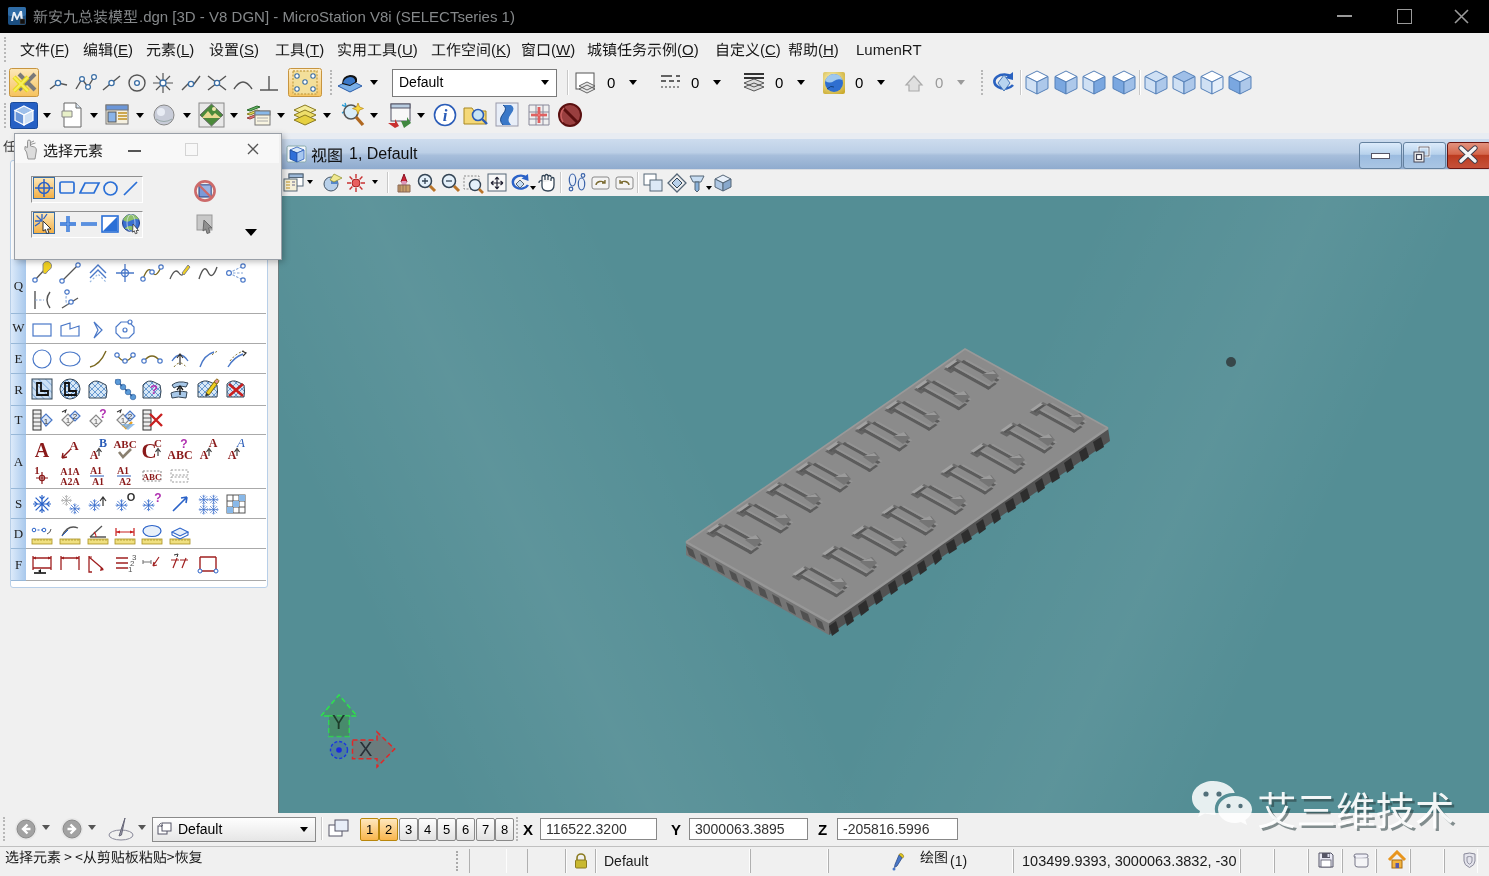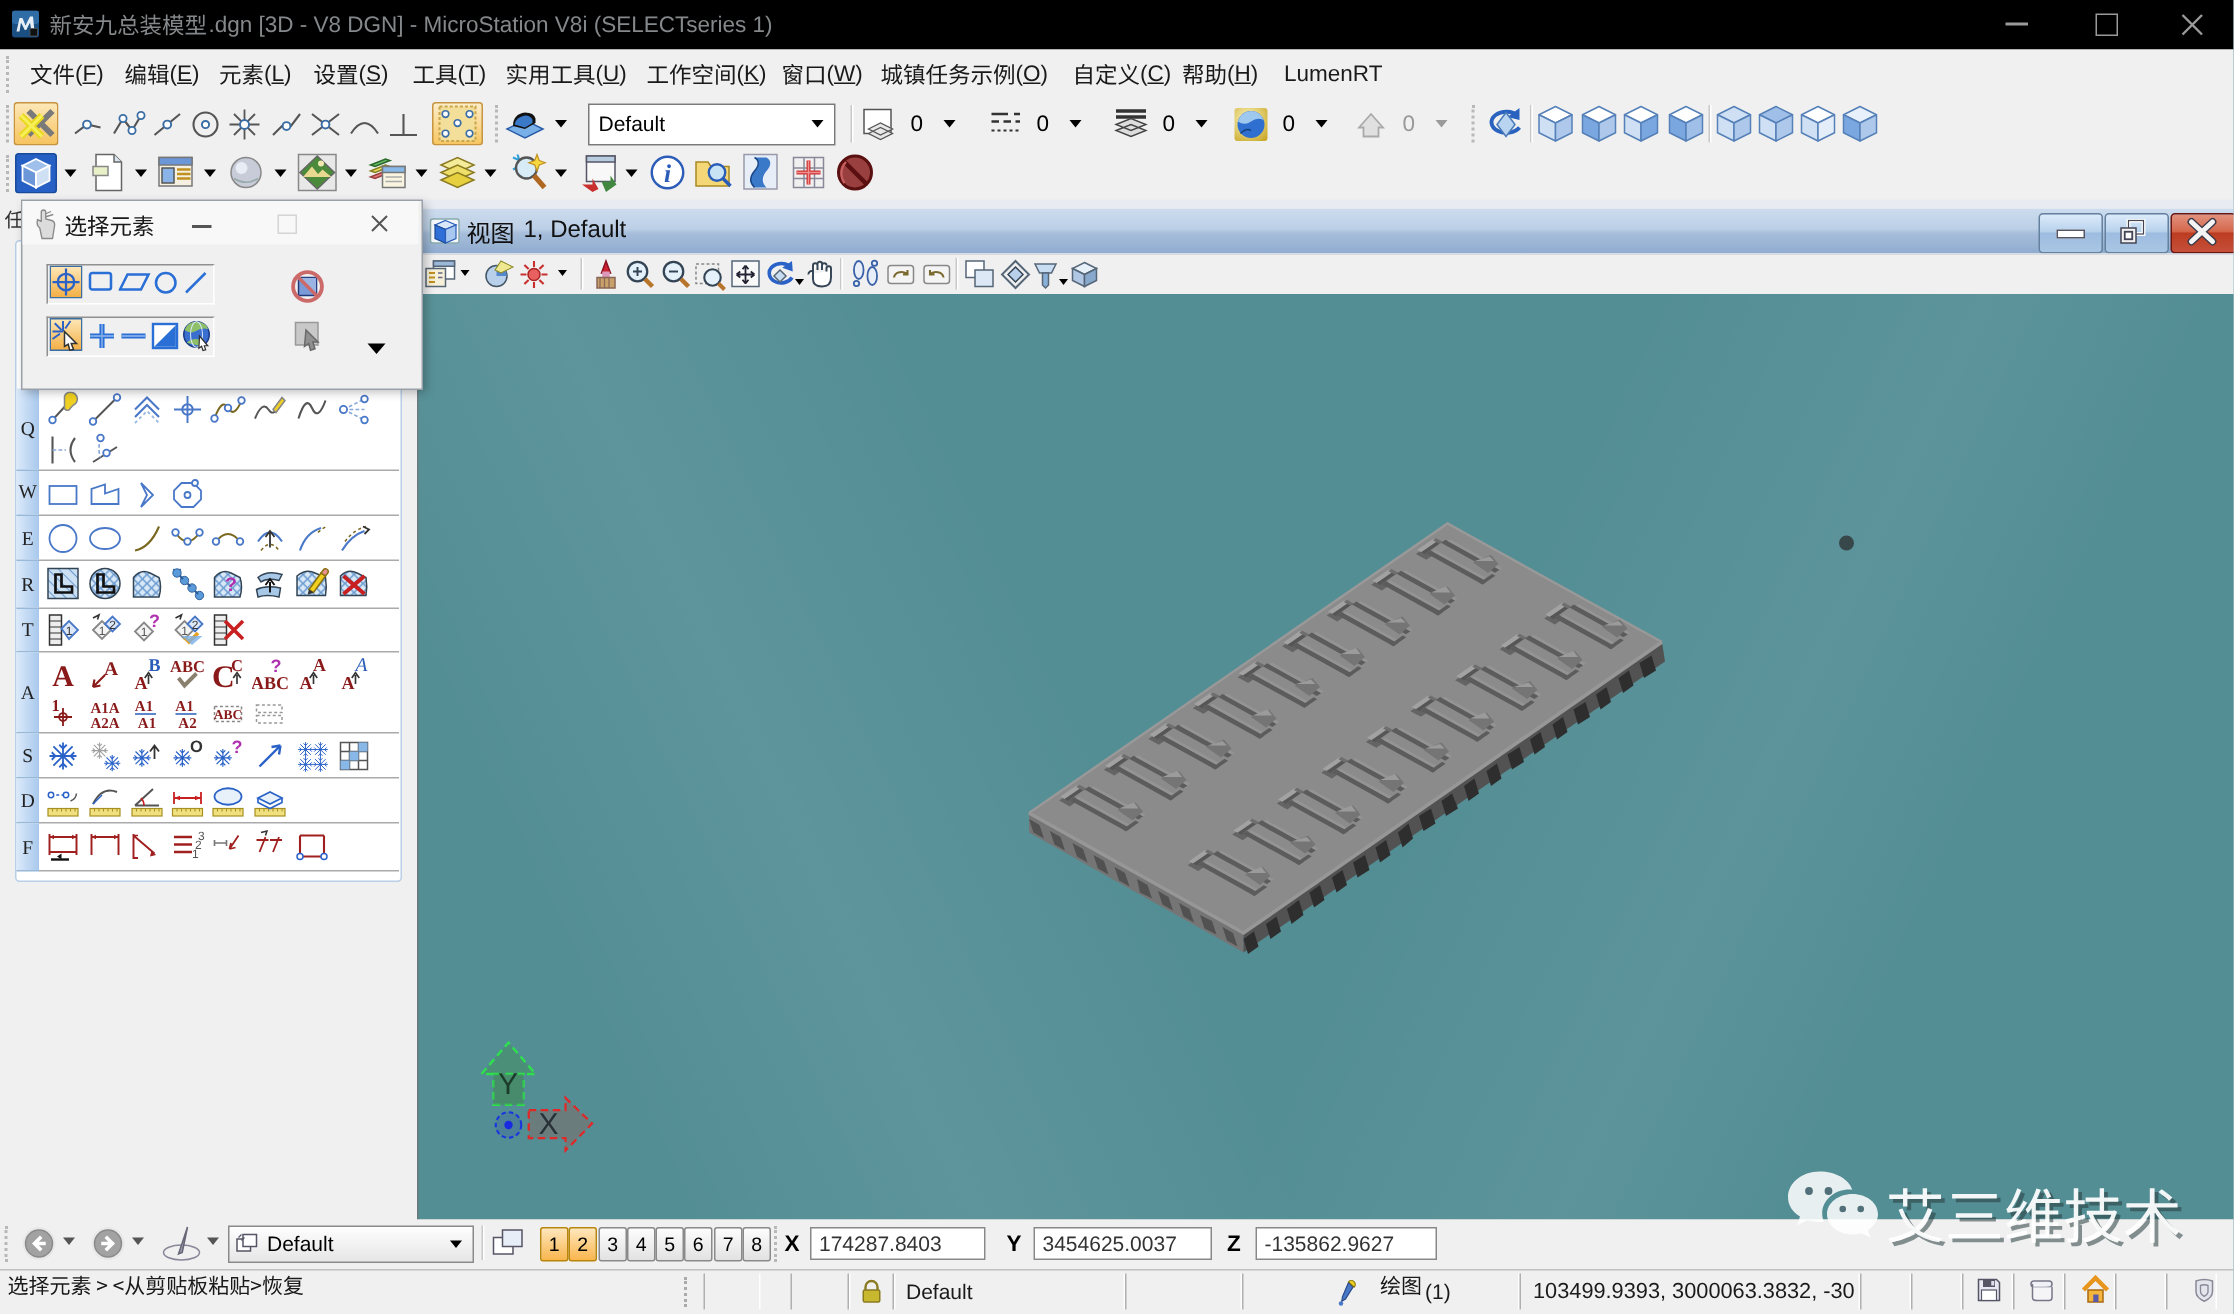--- a/index.html
+++ b/index.html
@@ -1255,25 +1255,25 @@
 <div class="tbtn on" style="left:360px">1</div>
 <div class="tbtn on" style="left:379px">2</div>
 <div class="tbtn" style="left:399px">3</div>
 <div class="tbtn" style="left:418px">4</div>
 <div class="tbtn" style="left:437px">5</div>
 <div class="tbtn" style="left:456px">6</div>
 <div class="tbtn" style="left:476px">7</div>
 <div class="tbtn" style="left:495px">8</div>
 <div class="grip" style="left:516px;top:817px;height:24px"></div>
 <div class="abs" style="left:523px;top:813px;height:33px;line-height:34px;font-weight:bold;font-size:15px;color:#000">X</div>
-<div class="fld" style="left:540px;top:818px;width:110px">174287.8403</div>
+<div class="fld" style="left:540px;top:818px;width:110px">116522.3200</div>
 <div class="abs" style="left:671px;top:813px;height:33px;line-height:34px;font-weight:bold;font-size:15px;color:#000">Y</div>
-<div class="fld" style="left:689px;top:818px;width:112px">3454625.0037</div>
+<div class="fld" style="left:689px;top:818px;width:112px">3000063.3895</div>
 <div class="abs" style="left:818px;top:813px;height:33px;line-height:34px;font-weight:bold;font-size:15px;color:#000">Z</div>
-<div class="fld" style="left:837px;top:818px;width:114px">-135862.9627</div>
+<div class="fld" style="left:837px;top:818px;width:114px">-205816.5996</div>
 <div class="abs" style="left:0;top:846px;width:1489px;height:30px;background:#f0f0f0;border-top:1px solid #c0c0c0"></div>
 <div class="abs" style="left:5px;top:847.7px;line-height:0"><svg width="198" height="19" viewBox="0 -14.28 198 19" style="overflow:visible">
       <path d="M4.5 -6.9H13.3V-5.9H4.5ZM6.1 -9.8H12.7V-8.9H6.1ZM8.4 -11.7H9.5V-6.4H8.4ZM6.2 -11.3 7.3 -11.1Q7.0 -10.1 6.5 -9.1Q6.0 -8.1 5.5 -7.5Q5.4 -7.6 5.2 -7.7Q5.0 -7.8 4.9 -7.9Q4.7 -8.0 4.6 -8.0Q5.1 -8.7 5.6 -9.5Q6.0 -10.4 6.2 -11.3ZM9.5 -6.4H10.5V-2.7Q10.5 -2.4 10.6 -2.4Q10.7 -2.3 10.9 -2.3Q11.0 -2.3 11.1 -2.3Q11.3 -2.3 11.5 -2.3Q11.7 -2.3 11.8 -2.3Q12.0 -2.3 12.1 -2.3Q12.2 -2.3 12.3 -2.4Q12.4 -2.5 12.4 -2.9Q12.5 -3.2 12.5 -3.9Q12.6 -3.9 12.8 -3.8Q12.9 -3.7 13.1 -3.6Q13.3 -3.6 13.4 -3.5Q13.4 -2.6 13.3 -2.2Q13.1 -1.7 12.9 -1.5Q12.6 -1.3 12.2 -1.3Q12.1 -1.3 11.9 -1.3Q11.7 -1.3 11.5 -1.3Q11.3 -1.3 11.1 -1.3Q10.9 -1.3 10.8 -1.3Q10.3 -1.3 10.0 -1.4Q9.7 -1.5 9.6 -1.8Q9.5 -2.1 9.5 -2.7ZM7.1 -6.4H8.1Q8.0 -5.4 7.8 -4.6Q7.6 -3.9 7.3 -3.2Q6.9 -2.6 6.3 -2.1Q5.7 -1.5 4.7 -1.2Q4.7 -1.3 4.6 -1.5Q4.5 -1.6 4.3 -1.8Q4.2 -1.9 4.1 -2.0Q5.0 -2.3 5.5 -2.7Q6.0 -3.2 6.4 -3.7Q6.7 -4.3 6.8 -4.9Q7.0 -5.6 7.1 -6.4ZM0.9 -10.7 1.7 -11.3Q2.1 -11.0 2.5 -10.6Q2.9 -10.2 3.3 -9.8Q3.7 -9.4 3.9 -9.0L3.0 -8.4Q2.8 -8.7 2.5 -9.1Q2.1 -9.5 1.7 -10.0Q1.3 -10.4 0.9 -10.7ZM3.5 -6.4V-1.0H2.5V-5.4H0.8V-6.4ZM3.4 -1.4Q3.8 -1.4 4.1 -1.2Q4.4 -1.0 4.9 -0.6Q5.5 -0.3 6.4 -0.1Q7.3 -0.0 8.4 -0.0Q9.2 -0.0 10.1 -0.1Q11.1 -0.1 11.9 -0.2Q12.8 -0.2 13.5 -0.3Q13.5 -0.2 13.4 0.0Q13.3 0.3 13.3 0.5Q13.2 0.7 13.2 0.8Q12.8 0.8 12.2 0.9Q11.6 0.9 10.9 0.9Q10.2 0.9 9.6 0.9Q8.9 1.0 8.4 1.0Q7.2 1.0 6.3 0.8Q5.4 0.7 4.7 0.3Q4.3 0.0 4.0 -0.2Q3.6 -0.5 3.4 -0.5Q3.1 -0.5 2.8 -0.3Q2.5 -0.0 2.1 0.3Q1.7 0.7 1.3 1.1L0.6 0.2Q1.1 -0.2 1.6 -0.6Q2.1 -1.0 2.6 -1.2Q3.0 -1.4 3.4 -1.4Z M14.5 -4.4Q15.3 -4.6 16.5 -5.0Q17.7 -5.4 19.0 -5.8L19.1 -4.8Q18.0 -4.4 16.8 -4.1Q15.7 -3.7 14.8 -3.4ZM14.6 -8.9H19.2V-8.0H14.6ZM16.5 -11.7H17.5V-0.2Q17.5 0.3 17.4 0.5Q17.3 0.7 17.0 0.9Q16.8 1.0 16.3 1.0Q15.9 1.1 15.2 1.1Q15.2 0.9 15.1 0.6Q15.0 0.3 14.9 0.1Q15.4 0.1 15.7 0.1Q16.1 0.1 16.2 0.1Q16.5 0.1 16.5 -0.2ZM19.5 -11.0H25.9V-10.1H19.5ZM25.7 -11.0H25.9L26.1 -11.1L26.7 -10.7Q26.2 -9.7 25.4 -8.8Q24.7 -8.0 23.7 -7.3Q22.7 -6.6 21.7 -6.1Q20.6 -5.6 19.5 -5.3Q19.4 -5.5 19.3 -5.8Q19.1 -6.0 18.9 -6.2Q20.0 -6.4 21.0 -6.9Q22.0 -7.3 22.9 -7.9Q23.9 -8.5 24.6 -9.2Q25.3 -10.0 25.7 -10.8ZM21.1 -10.6Q21.7 -9.5 22.7 -8.6Q23.7 -7.7 24.9 -7.1Q26.2 -6.5 27.6 -6.2Q27.5 -6.1 27.4 -5.9Q27.3 -5.8 27.2 -5.6Q27.1 -5.4 27.0 -5.3Q25.5 -5.7 24.2 -6.4Q23.0 -7.1 22.0 -8.1Q21.0 -9.0 20.3 -10.3ZM19.8 -4.5H26.4V-3.6H19.8ZM19.1 -2.1H27.4V-1.2H19.1ZM22.7 -5.8H23.7V1.1H22.7Z M36.2 -6.1H37.2V-0.7Q37.2 -0.3 37.4 -0.2Q37.5 -0.1 37.9 -0.1Q38.0 -0.1 38.2 -0.1Q38.5 -0.1 38.8 -0.1Q39.1 -0.1 39.3 -0.1Q39.6 -0.1 39.7 -0.1Q40.0 -0.1 40.1 -0.3Q40.3 -0.5 40.3 -1.0Q40.4 -1.6 40.4 -2.7Q40.6 -2.6 40.7 -2.5Q40.9 -2.4 41.1 -2.3Q41.3 -2.2 41.4 -2.2Q41.4 -1.0 41.2 -0.3Q41.1 0.3 40.7 0.6Q40.4 0.9 39.8 0.9Q39.7 0.9 39.4 0.9Q39.1 0.9 38.8 0.9Q38.4 0.9 38.1 0.9Q37.9 0.9 37.8 0.9Q37.1 0.9 36.8 0.7Q36.4 0.6 36.3 0.2Q36.2 -0.1 36.2 -0.7ZM28.8 -6.7H41.2V-5.7H28.8ZM30.1 -10.7H40.0V-9.7H30.1ZM32.4 -6.0H33.5Q33.4 -4.8 33.2 -3.7Q33.0 -2.7 32.6 -1.8Q32.2 -0.9 31.4 -0.1Q30.6 0.6 29.3 1.1Q29.2 0.9 29.0 0.7Q28.9 0.4 28.7 0.3Q29.8 -0.2 30.5 -0.8Q31.2 -1.5 31.6 -2.3Q32.0 -3.1 32.2 -4.0Q32.3 -4.9 32.4 -6.0Z M51.4 -3.9 52.2 -4.4Q52.7 -4.1 53.2 -3.7Q53.7 -3.3 54.2 -3.0Q54.7 -2.6 55.0 -2.2L54.1 -1.7Q53.9 -2.0 53.4 -2.4Q52.9 -2.8 52.4 -3.2Q51.9 -3.6 51.4 -3.9ZM50.9 -1.2 51.7 -1.8Q52.3 -1.5 52.9 -1.2Q53.6 -0.8 54.2 -0.4Q54.8 -0.1 55.1 0.3L54.3 0.9Q54.0 0.6 53.4 0.2Q52.8 -0.2 52.2 -0.5Q51.5 -0.9 50.9 -1.2ZM46.1 -1.8 47.1 -1.4Q46.6 -1.0 46.0 -0.5Q45.4 -0.1 44.7 0.3Q44.1 0.7 43.5 0.9Q43.4 0.8 43.2 0.7Q43.1 0.6 42.9 0.4Q42.8 0.3 42.6 0.2Q43.6 -0.2 44.5 -0.7Q45.5 -1.2 46.1 -1.8ZM48.5 -11.8H49.5V-6.8H48.5ZM43.5 -10.7H54.6V-9.9H43.5ZM44.2 -9.0H53.8V-8.2H44.2ZM42.8 -7.3H55.3V-6.5H42.8ZM43.6 -1.9Q43.6 -2.0 43.6 -2.2Q43.5 -2.3 43.5 -2.5Q43.4 -2.7 43.4 -2.8Q43.7 -2.9 44.2 -3.0Q44.7 -3.1 45.3 -3.3Q45.6 -3.4 46.1 -3.6Q46.6 -3.8 47.3 -4.0Q47.9 -4.3 48.7 -4.6Q49.4 -5.0 50.2 -5.3Q50.9 -5.7 51.6 -6.1L52.4 -5.4Q50.4 -4.4 48.4 -3.6Q46.3 -2.8 44.3 -2.3V-2.3Q44.3 -2.3 44.2 -2.2Q44.1 -2.2 44.0 -2.1Q43.8 -2.1 43.7 -2.0Q43.6 -1.9 43.6 -1.9ZM43.6 -1.9 43.6 -2.5 44.3 -2.9 53.3 -3.3Q53.3 -3.1 53.4 -2.9Q53.4 -2.7 53.5 -2.6Q51.3 -2.5 49.8 -2.4Q48.3 -2.3 47.2 -2.2Q46.2 -2.2 45.5 -2.1Q44.9 -2.1 44.5 -2.0Q44.1 -2.0 43.9 -2.0Q43.8 -1.9 43.6 -1.9ZM44.7 -4.1Q44.7 -4.2 44.6 -4.4Q44.6 -4.5 44.5 -4.7Q44.5 -4.9 44.4 -5.0Q44.6 -5.0 44.9 -5.1Q45.1 -5.2 45.4 -5.3Q45.6 -5.4 46.1 -5.6Q46.5 -5.8 47.1 -6.1Q47.7 -6.4 48.2 -6.8L48.9 -6.2Q48.1 -5.7 47.2 -5.3Q46.2 -4.9 45.3 -4.6V-4.5Q45.3 -4.5 45.2 -4.5Q45.1 -4.5 45.0 -4.4Q44.9 -4.3 44.8 -4.3Q44.7 -4.2 44.7 -4.1ZM44.7 -4.1 44.7 -4.7 45.2 -5.0 50.3 -5.2Q50.2 -5.1 50.2 -4.9Q50.1 -4.7 50.1 -4.5Q48.7 -4.5 47.8 -4.4Q46.9 -4.4 46.3 -4.3Q45.7 -4.3 45.4 -4.2Q45.1 -4.2 45.0 -4.2Q44.8 -4.2 44.7 -4.1ZM48.7 -2.8H49.7V-0.1Q49.7 0.3 49.6 0.6Q49.5 0.8 49.1 0.9Q48.8 1.0 48.3 1.1Q47.8 1.1 47.0 1.1Q46.9 0.8 46.8 0.6Q46.7 0.3 46.6 0.1Q47.0 0.1 47.4 0.1Q47.8 0.1 48.0 0.1Q48.3 0.1 48.4 0.1Q48.6 0.1 48.7 0.1Q48.7 0.0 48.7 -0.1Z M59.7 -2.0V-3.2L63.0 -4.4L65.1 -5.2V-5.2L63.0 -6.0L59.7 -7.2V-8.3L66.4 -5.7V-4.7Z M77.3 -2.0 70.6 -4.7V-5.7L77.3 -8.3V-7.2L74.0 -6.0L71.9 -5.2V-5.2L74.0 -4.4L77.3 -3.2Z M81.5 -6.4 82.2 -7.1Q82.7 -6.5 83.3 -5.7Q83.8 -5.0 84.3 -4.3Q84.7 -3.6 85.0 -3.0L84.2 -2.3Q83.9 -2.9 83.5 -3.6Q83.0 -4.3 82.5 -5.0Q82.0 -5.8 81.5 -6.4ZM87.5 -7.1Q87.6 -6.2 87.9 -5.2Q88.2 -4.2 88.7 -3.2Q89.1 -2.3 89.8 -1.4Q90.4 -0.6 91.2 0.0Q91.1 0.1 91.0 0.3Q90.8 0.4 90.7 0.6Q90.6 0.8 90.5 1.0Q89.6 0.3 89.0 -0.6Q88.3 -1.5 87.9 -2.6Q87.4 -3.6 87.1 -4.6Q86.8 -5.6 86.6 -6.6ZM81.5 -11.5 82.6 -11.4Q82.5 -8.7 82.2 -6.3Q81.9 -4.0 81.2 -2.2Q80.6 -0.3 79.4 1.1Q79.3 1.0 79.1 0.9Q78.9 0.7 78.7 0.6Q78.5 0.4 78.4 0.4Q79.5 -0.9 80.2 -2.6Q80.8 -4.4 81.1 -6.6Q81.4 -8.9 81.5 -11.5ZM86.9 -11.5 88.0 -11.4Q87.9 -9.3 87.6 -7.4Q87.4 -5.6 86.9 -4.0Q86.5 -2.5 85.8 -1.2Q85.1 0.1 84.0 1.1Q83.9 1.0 83.7 0.8Q83.6 0.7 83.3 0.5Q83.1 0.4 83.0 0.3Q84.4 -0.9 85.2 -2.6Q86.0 -4.3 86.3 -6.5Q86.7 -8.8 86.9 -11.5Z M92.7 -10.3H104.9V-9.5H92.7ZM93.0 -3.2H103.4V-2.3H93.0ZM100.2 -8.6H101.1V-5.0H100.2ZM97.7 -8.8H98.6V-4.6Q98.6 -4.3 98.5 -4.2Q98.4 -4.0 98.2 -3.9Q98.0 -3.8 97.6 -3.8Q97.3 -3.8 96.8 -3.8Q96.7 -4.0 96.7 -4.2Q96.6 -4.3 96.5 -4.5Q96.9 -4.5 97.1 -4.5Q97.4 -4.5 97.5 -4.5Q97.7 -4.5 97.7 -4.6ZM102.8 -9.0H103.8V-4.7Q103.8 -4.3 103.7 -4.1Q103.6 -4.0 103.3 -3.9Q103.1 -3.8 102.7 -3.8Q102.3 -3.7 101.7 -3.7Q101.6 -3.9 101.6 -4.1Q101.5 -4.3 101.4 -4.5Q101.8 -4.5 102.2 -4.5Q102.5 -4.5 102.6 -4.5Q102.8 -4.5 102.8 -4.5Q102.8 -4.6 102.8 -4.7ZM95.1 -11.6 96.1 -11.8Q96.3 -11.5 96.6 -11.2Q96.8 -10.8 96.9 -10.5L96.0 -10.2Q95.8 -10.5 95.6 -10.9Q95.4 -11.3 95.1 -11.6ZM101.4 -11.8 102.5 -11.6Q102.2 -11.1 101.9 -10.7Q101.5 -10.3 101.3 -10.0L100.4 -10.2Q100.6 -10.5 100.9 -11.0Q101.2 -11.4 101.4 -11.8ZM93.7 -8.8H97.9V-8.1H94.6V-3.8H93.7ZM103.1 -3.2H104.1Q104.1 -3.2 104.1 -3.0Q104.1 -2.9 104.1 -2.8Q104.0 -1.7 103.8 -1.0Q103.7 -0.3 103.6 0.1Q103.4 0.5 103.2 0.7Q103.0 0.9 102.8 0.9Q102.5 1.0 102.2 1.0Q101.9 1.1 101.3 1.1Q100.8 1.0 100.1 1.0Q100.1 0.8 100.0 0.5Q99.9 0.3 99.8 0.1Q100.4 0.2 101.0 0.2Q101.6 0.2 101.8 0.2Q102.0 0.2 102.2 0.1Q102.3 0.1 102.4 0.1Q102.6 -0.1 102.8 -0.8Q102.9 -1.5 103.1 -3.1ZM97.7 -2.9H98.8Q98.6 -2.0 98.2 -1.4Q97.9 -0.7 97.2 -0.2Q96.6 0.3 95.6 0.6Q94.5 1.0 93.0 1.2Q93.0 1.0 92.9 0.9Q92.8 0.7 92.7 0.5Q92.6 0.4 92.5 0.3Q93.9 0.1 94.9 -0.2Q95.8 -0.4 96.4 -0.8Q96.9 -1.2 97.2 -1.7Q97.6 -2.2 97.7 -2.9ZM94.2 -7.3H98.0V-6.6H94.2ZM94.1 -5.8H98.0V-5.2H94.1Z M114.8 -11.8H115.8V-4.6H114.8ZM115.3 -9.0H119.3V-8.0H115.3ZM113.1 -0.5H118.3V0.4H113.1ZM112.6 -5.0H118.8V1.1H117.8V-4.1H113.5V1.1H112.6ZM108.9 -9.1H109.9V-5.2Q109.9 -4.5 109.8 -3.6Q109.7 -2.7 109.4 -1.9Q109.1 -1.0 108.5 -0.2Q107.9 0.5 107.0 1.1Q106.9 1.0 106.7 0.8Q106.5 0.6 106.3 0.4Q107.3 -0.1 107.8 -0.8Q108.3 -1.5 108.5 -2.2Q108.8 -3.0 108.9 -3.8Q108.9 -4.5 108.9 -5.2ZM109.6 -1.8 110.3 -2.2Q110.6 -1.9 110.9 -1.4Q111.2 -1.0 111.5 -0.5Q111.7 -0.1 111.9 0.2L111.1 0.7Q110.9 0.4 110.7 -0.0Q110.4 -0.5 110.1 -0.9Q109.8 -1.4 109.6 -1.8ZM107.0 -11.0H111.8V-2.5H110.9V-10.0H107.9V-2.5H107.0Z M120.6 -9.1H125.2V-8.1H120.6ZM122.6 -11.8H123.5V1.1H122.6ZM122.6 -8.4 123.1 -8.2Q123.0 -7.3 122.7 -6.4Q122.5 -5.5 122.2 -4.6Q121.9 -3.8 121.5 -3.0Q121.2 -2.3 120.8 -1.8Q120.8 -1.9 120.7 -2.1Q120.6 -2.3 120.5 -2.5Q120.4 -2.6 120.3 -2.8Q120.6 -3.2 121.0 -3.9Q121.3 -4.5 121.6 -5.3Q121.9 -6.1 122.2 -6.9Q122.4 -7.7 122.6 -8.4ZM123.5 -7.7Q123.6 -7.6 123.9 -7.2Q124.1 -6.9 124.4 -6.4Q124.6 -6.0 124.9 -5.6Q125.1 -5.3 125.2 -5.1L124.6 -4.3Q124.5 -4.6 124.3 -5.0Q124.1 -5.4 123.8 -5.9Q123.6 -6.3 123.4 -6.7Q123.2 -7.1 123.0 -7.3ZM125.8 -10.4H126.8V-7.0Q126.8 -6.1 126.8 -5.1Q126.7 -4.0 126.5 -2.9Q126.3 -1.8 125.9 -0.8Q125.6 0.3 125.0 1.1Q124.9 1.1 124.7 0.9Q124.5 0.8 124.4 0.7Q124.2 0.6 124.1 0.6Q124.7 -0.3 125.0 -1.2Q125.4 -2.2 125.5 -3.2Q125.7 -4.2 125.8 -5.2Q125.8 -6.2 125.8 -7.0ZM126.3 -7.6H131.9V-6.7H126.3ZM131.5 -7.6H131.7L131.9 -7.7L132.6 -7.5Q132.2 -5.2 131.3 -3.5Q130.5 -1.8 129.3 -0.7Q128.1 0.4 126.6 1.1Q126.5 1.0 126.4 0.8Q126.3 0.7 126.2 0.5Q126.1 0.4 126.0 0.3Q127.3 -0.3 128.4 -1.3Q129.6 -2.4 130.4 -3.9Q131.2 -5.4 131.5 -7.4ZM128.1 -7.0Q128.5 -5.3 129.2 -3.9Q129.9 -2.5 130.9 -1.4Q131.9 -0.3 133.3 0.3Q133.2 0.4 133.1 0.5Q133.0 0.7 132.8 0.8Q132.7 1.0 132.6 1.1Q131.2 0.5 130.1 -0.7Q129.1 -1.8 128.4 -3.4Q127.7 -5.0 127.2 -6.8ZM132.1 -11.5 132.8 -10.7Q132.2 -10.4 131.4 -10.2Q130.6 -10.0 129.7 -9.9Q128.8 -9.8 127.9 -9.7Q126.9 -9.6 126.1 -9.5Q126.1 -9.7 126.0 -10.0Q125.9 -10.3 125.8 -10.4Q126.6 -10.5 127.5 -10.6Q128.4 -10.7 129.3 -10.8Q130.1 -10.9 130.9 -11.1Q131.6 -11.3 132.1 -11.5Z M142.6 -11.8H143.7V-4.6H142.6ZM143.2 -8.9H147.3V-7.9H143.2ZM140.8 -0.5H146.3V0.5H140.8ZM140.3 -5.0H146.8V1.1H145.8V-4.0H141.3V1.1H140.3ZM136.9 -11.8H137.9V1.1H136.9ZM134.5 -6.9H140.2V-6.0H134.5ZM136.9 -6.5 137.6 -6.2Q137.4 -5.4 137.1 -4.7Q136.8 -3.9 136.4 -3.2Q136.0 -2.4 135.6 -1.8Q135.2 -1.1 134.8 -0.6Q134.7 -0.8 134.6 -1.0Q134.5 -1.2 134.4 -1.3Q134.3 -1.5 134.2 -1.7Q134.7 -2.2 135.2 -3.0Q135.8 -3.8 136.2 -4.7Q136.7 -5.6 136.9 -6.5ZM137.9 -5.2Q138.0 -5.1 138.3 -4.8Q138.7 -4.5 139.0 -4.1Q139.4 -3.7 139.7 -3.4Q140.0 -3.1 140.1 -3.0L139.5 -2.1Q139.4 -2.4 139.1 -2.7Q138.8 -3.1 138.5 -3.5Q138.2 -3.9 137.9 -4.2Q137.6 -4.6 137.4 -4.8ZM134.6 -10.6 135.4 -10.8Q135.7 -10.1 135.9 -9.2Q136.2 -8.4 136.3 -7.8L135.4 -7.6Q135.4 -8.0 135.2 -8.5Q135.1 -9.0 135.0 -9.6Q134.8 -10.1 134.6 -10.6ZM139.4 -10.9 140.4 -10.7Q140.2 -10.1 140.0 -9.5Q139.7 -9.0 139.5 -8.4Q139.3 -7.9 139.1 -7.5L138.4 -7.8Q138.6 -8.2 138.8 -8.7Q139.0 -9.3 139.1 -9.9Q139.3 -10.4 139.4 -10.9Z M156.8 -11.8H157.8V-4.6H156.8ZM157.3 -9.0H161.3V-8.0H157.3ZM155.1 -0.5H160.3V0.4H155.1ZM154.6 -5.0H160.8V1.1H159.8V-4.1H155.5V1.1H154.6ZM150.9 -9.1H151.9V-5.2Q151.9 -4.5 151.8 -3.6Q151.7 -2.7 151.4 -1.9Q151.1 -1.0 150.5 -0.2Q149.9 0.5 149.0 1.1Q148.9 1.0 148.7 0.8Q148.5 0.6 148.3 0.4Q149.3 -0.1 149.8 -0.8Q150.3 -1.5 150.5 -2.2Q150.8 -3.0 150.9 -3.8Q150.9 -4.5 150.9 -5.2ZM151.6 -1.8 152.3 -2.2Q152.6 -1.9 152.9 -1.4Q153.2 -1.0 153.5 -0.5Q153.7 -0.1 153.9 0.2L153.1 0.7Q152.9 0.4 152.7 -0.0Q152.4 -0.5 152.1 -0.9Q151.8 -1.4 151.6 -1.8ZM149.0 -11.0H153.8V-2.5H152.9V-10.0H149.9V-2.5H149.0Z M162.3 -2.0V-3.2L165.6 -4.4L167.7 -5.2V-5.2L165.6 -6.0L162.3 -7.2V-8.3L169.1 -5.7V-4.7Z M171.9 -11.8H172.9V1.1H171.9ZM170.8 -9.1 171.6 -9.0Q171.6 -8.4 171.5 -7.7Q171.4 -7.0 171.3 -6.3Q171.1 -5.7 170.9 -5.2L170.1 -5.5Q170.3 -5.9 170.5 -6.6Q170.6 -7.2 170.7 -7.8Q170.8 -8.5 170.8 -9.1ZM173.0 -9.2 173.7 -9.5Q174.0 -8.9 174.3 -8.1Q174.6 -7.3 174.6 -6.8L173.8 -6.5Q173.8 -6.8 173.7 -7.3Q173.5 -7.8 173.4 -8.3Q173.2 -8.8 173.0 -9.2ZM174.4 -9.6H182.8V-8.7H174.4ZM176.6 -11.8 177.6 -11.7Q177.4 -9.4 177.0 -7.4Q176.6 -5.4 176.0 -3.7Q175.3 -2.1 174.2 -0.9Q174.2 -1.0 174.0 -1.1Q173.9 -1.3 173.7 -1.4Q173.6 -1.5 173.5 -1.6Q174.5 -2.7 175.1 -4.3Q175.7 -5.8 176.1 -7.7Q176.4 -9.6 176.6 -11.8ZM179.4 -8.2 180.3 -8.1Q180.3 -6.2 180.0 -4.7Q179.8 -3.2 179.4 -2.1Q178.9 -1.0 178.2 -0.2Q177.4 0.6 176.1 1.1Q176.0 1.0 175.8 0.7Q175.7 0.4 175.5 0.3Q176.7 -0.1 177.4 -0.9Q178.2 -1.6 178.6 -2.6Q179.0 -3.7 179.2 -5.1Q179.4 -6.5 179.4 -8.2ZM179.8 -4.3Q180.2 -2.7 181.0 -1.5Q181.8 -0.3 183.0 0.3Q182.8 0.4 182.7 0.6Q182.5 0.9 182.4 1.1Q181.0 0.4 180.2 -1.0Q179.4 -2.3 179.0 -4.1ZM177.8 -6.7 178.6 -6.6Q178.5 -5.6 178.2 -4.7Q177.9 -3.8 177.5 -3.1Q177.4 -3.2 177.2 -3.3Q177.0 -3.5 176.8 -3.5Q177.2 -4.1 177.4 -5.0Q177.7 -5.9 177.8 -6.7ZM181.7 -6.8 182.6 -6.7Q182.4 -6.0 182.3 -5.4Q182.1 -4.7 181.9 -4.2Q181.6 -3.6 181.4 -3.2Q181.3 -3.3 181.0 -3.4Q180.8 -3.5 180.6 -3.6Q181.0 -4.2 181.3 -5.1Q181.6 -6.0 181.7 -6.8Z M187.6 -6.2V-5.2H194.1V-6.2ZM187.6 -7.8V-6.9H194.1V-7.8ZM186.6 -8.6H195.2V-4.5H186.6ZM187.3 -11.8 188.3 -11.5Q187.9 -10.7 187.4 -10.0Q186.8 -9.2 186.2 -8.6Q185.6 -7.9 184.9 -7.4Q184.9 -7.5 184.7 -7.7Q184.6 -7.9 184.5 -8.0Q184.4 -8.2 184.3 -8.3Q185.2 -8.9 186.0 -9.8Q186.8 -10.7 187.3 -11.8ZM187.1 -10.4H196.2V-9.5H186.6ZM188.3 -4.8 189.3 -4.4Q188.8 -3.8 188.2 -3.2Q187.6 -2.5 187.0 -2.0Q186.3 -1.5 185.6 -1.1Q185.6 -1.2 185.4 -1.3Q185.3 -1.4 185.1 -1.6Q185.0 -1.7 184.9 -1.8Q185.9 -2.3 186.8 -3.1Q187.8 -3.9 188.3 -4.8ZM187.8 -3.6H194.3V-2.8H187.1ZM194.0 -3.6H194.2L194.4 -3.6L195.0 -3.2Q194.3 -2.2 193.2 -1.4Q192.0 -0.7 190.6 -0.2Q189.2 0.4 187.6 0.7Q186.0 1.0 184.5 1.1Q184.4 0.9 184.3 0.6Q184.2 0.4 184.0 0.2Q185.5 0.1 187.0 -0.2Q188.6 -0.5 189.9 -0.9Q191.3 -1.3 192.3 -2.0Q193.4 -2.6 194.0 -3.4ZM187.8 -3.1Q188.4 -2.3 189.4 -1.8Q190.3 -1.2 191.5 -0.9Q192.7 -0.5 194.1 -0.2Q195.5 0.0 197.1 0.1Q196.9 0.3 196.7 0.5Q196.6 0.8 196.5 1.0Q195.0 0.9 193.5 0.6Q192.1 0.3 190.9 -0.1Q189.7 -0.6 188.7 -1.2Q187.7 -1.9 187.0 -2.7Z" fill="#1a1a1a"></path>
     </svg></div>
 <div class="abs" style="left:456px;top:851px;height:20px;border-left:2px dotted #aaa"></div>
 <div class="cell" style="left:469px;width:36px"></div>
 <div class="cell" style="left:527px;width:38px"></div>
 <div class="cell" style="left:565px;width:30px"></div>
 <svg class="abs" style="left:573px;top:852px" width="16" height="18" viewBox="0 0 16 18">
 <path d="M4 8 V6 a4 4 0 0 1 8 0 V8" fill="none" stroke="#8a7a20" stroke-width="1.6"></path>

